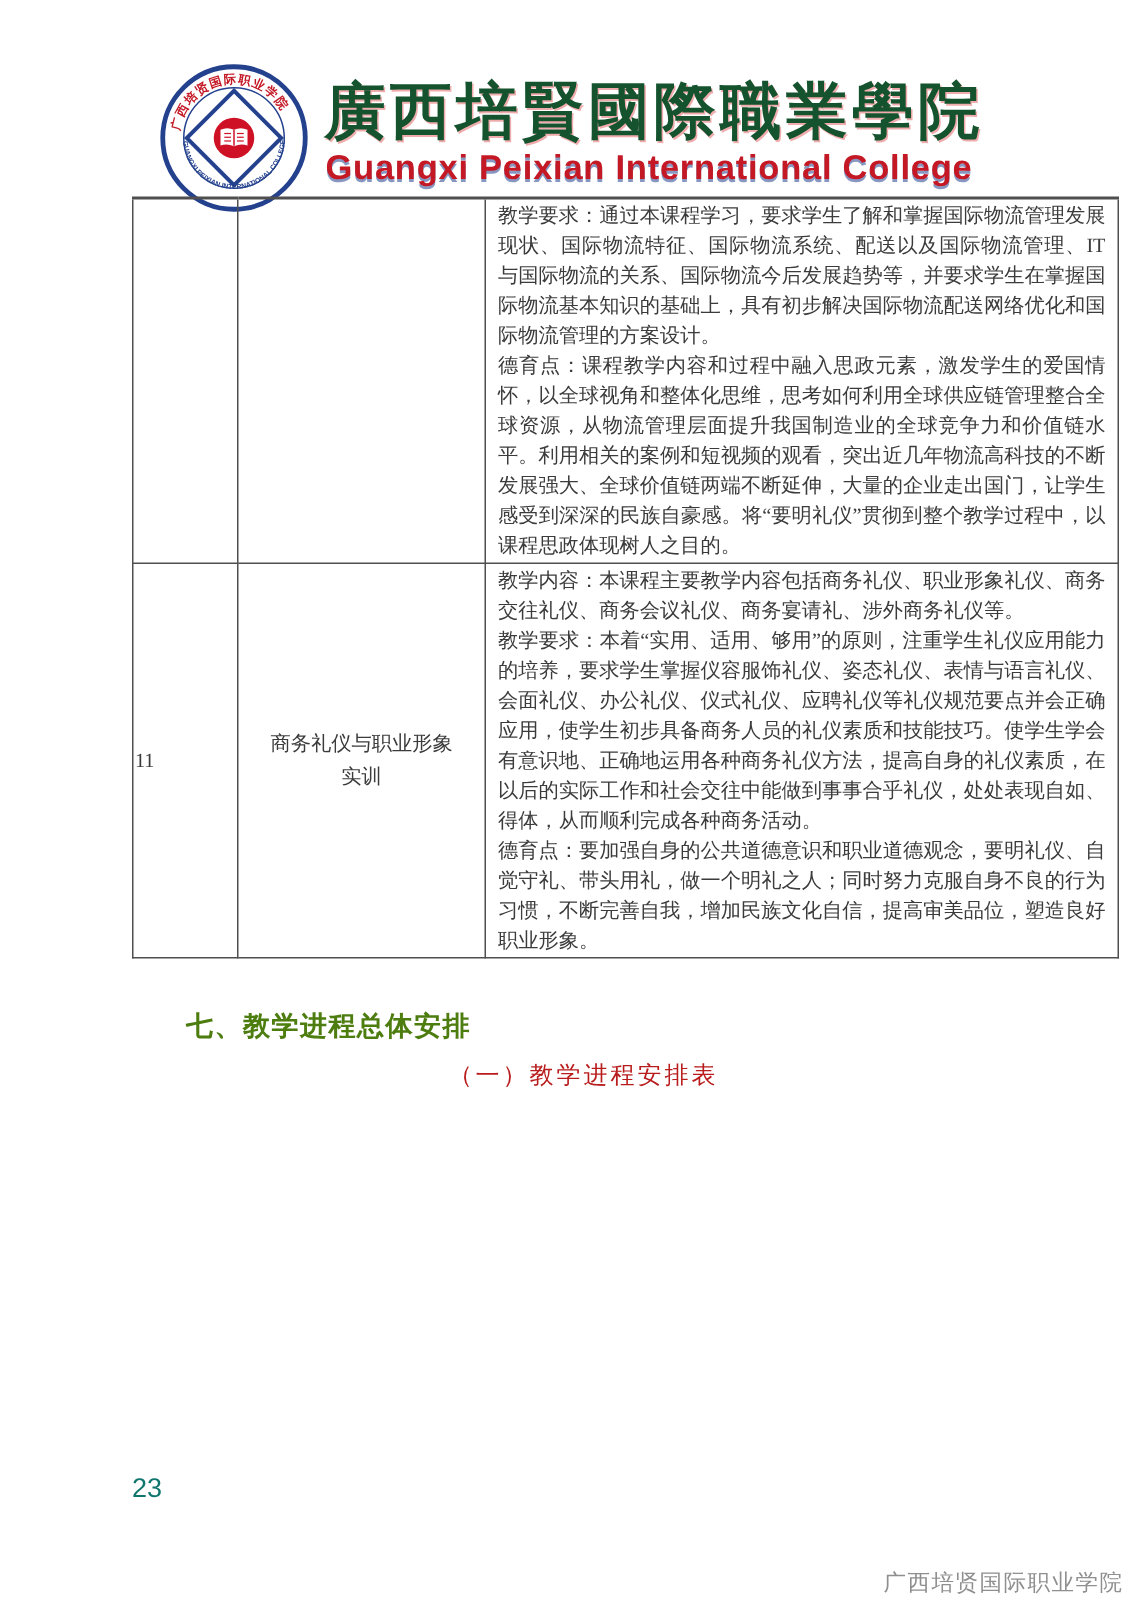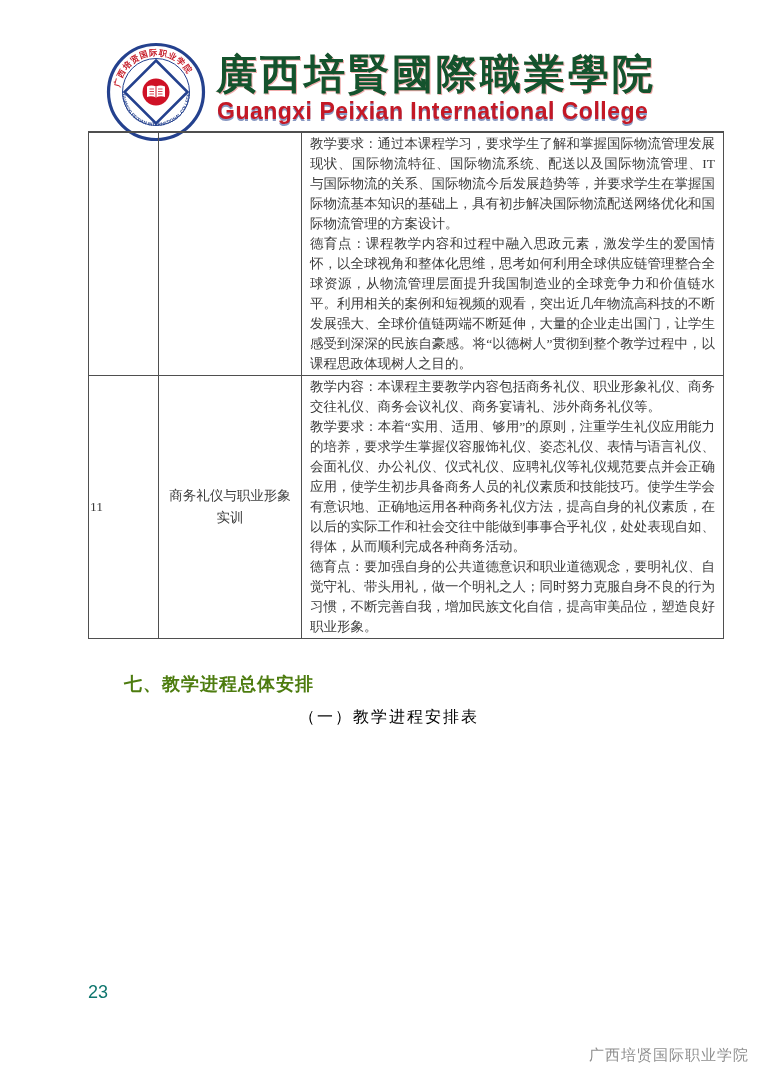--- a/index.html
+++ b/index.html
@@ -36,38 +36,38 @@
     border-collapse:collapse;table-layout:fixed;
     width:602px;
   }
   table.course td{
     border:1px solid #4f4f4f;
     vertical-align:middle;
     font-size:13.5px;
   }
   table.course tr.r0 td{border-top:2px solid #4f4f4f;}
   td.c-no{width:67px;}
-  td.c-name{width:130px;text-align:center;line-height:22px;padding:0 6px;}
+  td.c-name{width:130px;text-align:center;line-height:22px;padding:0 17px;}
   td.c-desc{width:405px;padding:1px 8px;vertical-align:top;}
   .r0{height:242px;}
   .r1{height:260px;}
   td.c-desc p{
     margin:0;line-height:20px;text-align:justify;
     text-justify:inter-ideograph;
   }
 
   
   .sec-heading{
     position:absolute;left:124px;top:672px;
     font-family:"Liberation Sans","DejaVu Sans",sans-serif;
     font-weight:bold;font-size:18px;color:#4d7c0f;letter-spacing:1px;
   }
   .sec-subheading{
     position:absolute;left:88px;top:707px;width:602px;
-    text-align:center;font-size:16px;color:#000000;letter-spacing:2px;
+    text-align:center;font-size:16px;color:#b91c1c;letter-spacing:2px;
   }
 
   
   .page-number{
     position:absolute;left:88px;top:982px;width:602px;
     font-size:18px;color:#0f766e;
     font-family:"Liberation Sans","DejaVu Sans",sans-serif;
   }
   .watermark{
     position:absolute;right:14px;top:1046px;
@@ -110,21 +110,21 @@
   <div class="title-cn">廣西培賢國際職業學院</div>
   <div class="title-en">Guangxi Peixian International College</div>
 
   <table class="course">
     <tbody>
         <tr class="r0">
       <td class="c-no"></td>
       <td class="c-name"></td>
       <td class="c-desc">
         <p>教学要求：通过本课程学习，要求学生了解和掌握国际物流管理发展现状、国际物流特征、国际物流系统、配送以及国际物流管理、IT 与国际物流的关系、国际物流今后发展趋势等，并要求学生在掌握国际物流基本知识的基础上，具有初步解决国际物流配送网络优化和国际物流管理的方案设计。</p>
-        <p>德育点：课程教学内容和过程中融入思政元素，激发学生的爱国情怀，以全球视角和整体化思维，思考如何利用全球供应链管理整合全球资源，从物流管理层面提升我国制造业的全球竞争力和价值链水平。利用相关的案例和短视频的观看，突出近几年物流高科技的不断发展强大、全球价值链两端不断延伸，大量的企业走出国门，让学生感受到深深的民族自豪感。将“以德树人”贯彻到整个教学过程中，以课程思政体现树人之目的。</p>
+        <p>德育点：课程教学内容和过程中融入思政元素，激发学生的爱国情怀，以全球视角和整体化思维，思考如何利用全球供应链管理整合全球资源，从物流管理层面提升我国制造业的全球竞争力和价值链水平。利用相关的案例和短视频的观看，突出近几年物流高科技的不断发展强大、全球价值链两端不断延伸，大量的企业走出国门，让学生感受到深深的民族自豪感。将“要明礼仪”贯彻到整个教学过程中，以课程思政体现树人之目的。</p>
       </td>
     </tr>
     <tr class="r1">
       <td class="c-no">11</td>
       <td class="c-name">商务礼仪与职业形象实训</td>
       <td class="c-desc">
         <p>教学内容：本课程主要教学内容包括商务礼仪、职业形象礼仪、商务交往礼仪、商务会议礼仪、商务宴请礼、涉外商务礼仪等。</p>
         <p>教学要求：本着“实用、适用、够用”的原则，注重学生礼仪应用能力的培养，要求学生掌握仪容服饰礼仪、姿态礼仪、表情与语言礼仪、会面礼仪、办公礼仪、仪式礼仪、应聘礼仪等礼仪规范要点并会正确应用，使学生初步具备商务人员的礼仪素质和技能技巧。使学生学会有意识地、正确地运用各种商务礼仪方法，提高自身的礼仪素质，在以后的实际工作和社会交往中能做到事事合乎礼仪，处处表现自如、得体，从而顺利完成各种商务活动。</p>
         <p>德育点：要加强自身的公共道德意识和职业道德观念，要明礼仪、自觉守礼、带头用礼，做一个明礼之人；同时努力克服自身不良的行为习惯，不断完善自我，增加民族文化自信，提高审美品位，塑造良好职业形象。</p>
       </td>

